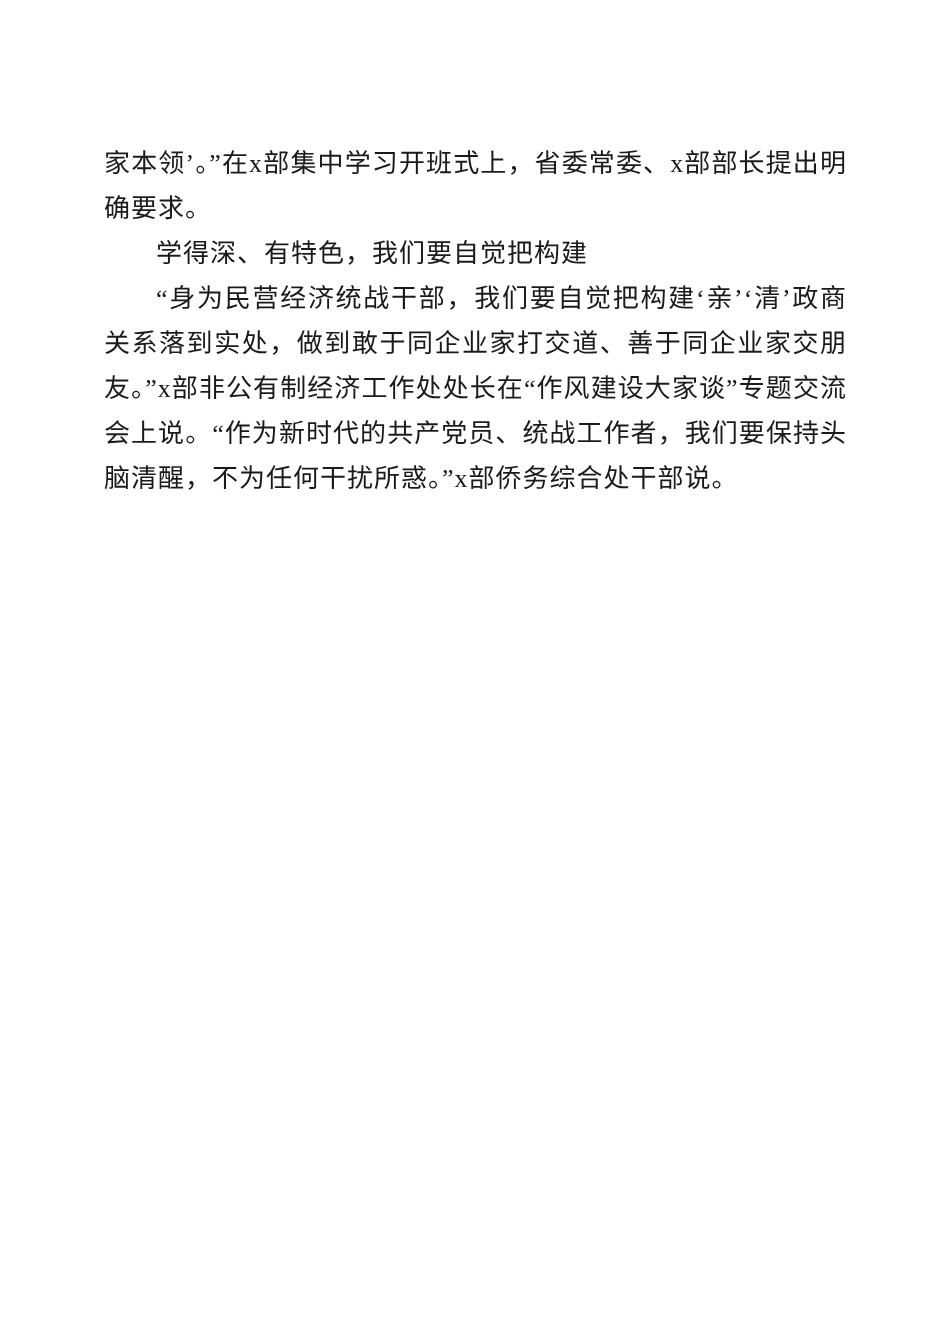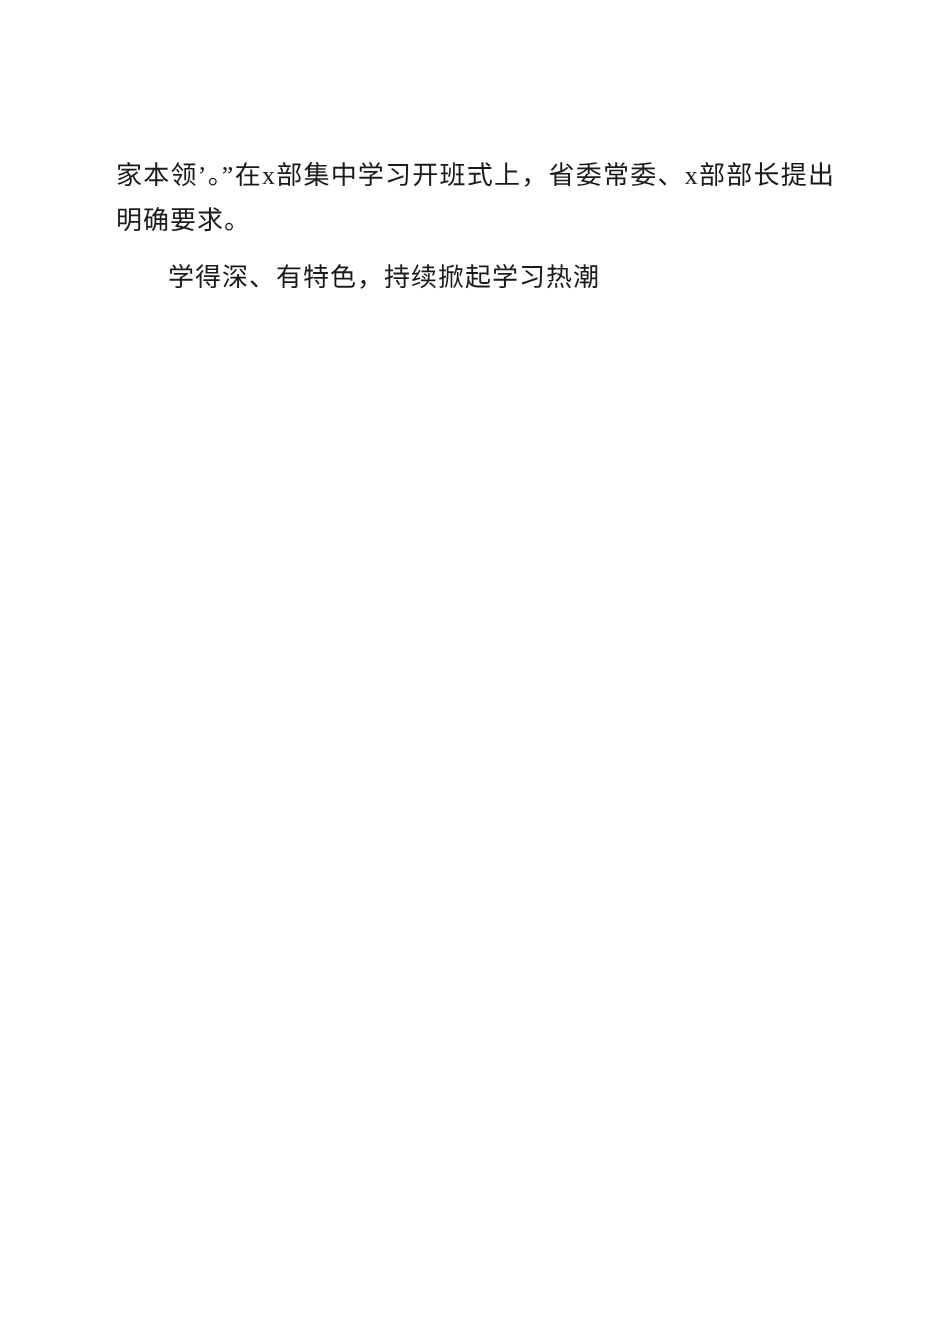--- a/index.html
+++ b/index.html
@@ -22,29 +22,30 @@
     font-family: "Liberation Serif", serif;
     font-size: 26px;
     line-height: 45px;
     letter-spacing: 1px;
     color: #1a1a1a;
     text-align: justify;
     text-justify: inter-ideograph;
     word-break: break-all;
   }
   .content p {
-    margin: 12px;
+    margin: 0;
     padding: 0;
     text-indent: 2em;
   }
   .content p.no-indent {
     text-indent: 0;
   }
 </style>
 </head>
 <body>
 
 <div class="page">
   <div class="content">
     <p class="no-indent">家本领’。”在x部集中学习开班式上，省委常委、x部部长提出明确要求。</p>
-    <p>学得深、有特色，持续掀起学习热潮</p>
+    <p>学得深、有特色，我们要自觉把构建</p>
+    <p>“身为民营经济统战干部，我们要自觉把构建‘亲’‘清’政商关系落到实处，做到敢于同企业家打交道、善于同企业家交朋友。”x部非公有制经济工作处处长在“作风建设大家谈”专题交流会上说。“作为新时代的共产党员、统战工作者，我们要保持头脑清醒，不为任何干扰所惑。”x部侨务综合处干部说。</p>
   </div>
 </div>
 
 </body></html>

